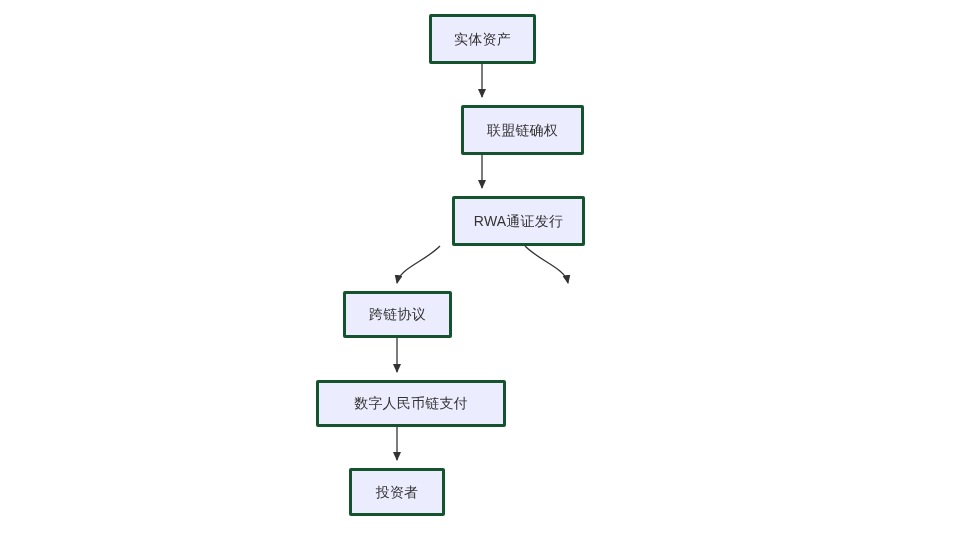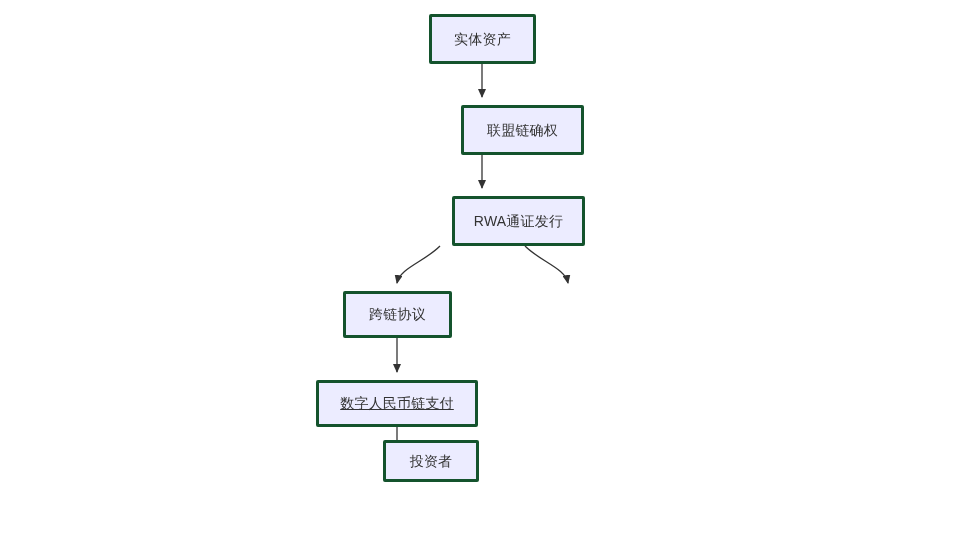--- a/index.html
+++ b/index.html
@@ -82,21 +82,21 @@
 
   <div class="node" style="left:416px; top:196px; width:133px; height:50px;margin-left:36px;">
     <span class="node-label">RWA通证发行</span>
   </div>
 
   <div class="node" style="left:343px; top:291px; width:109px; height:47px;justify-content:center;">
     <span class="node-label">跨链协议</span>
   </div>
 
 
-  <div class="node" style="left:316px; top:380px; width:162px; height:47px;text-decoration:underline;">
+  <div class="node" style="left:316px; top:380px; width:190px; height:47px;">
     <span class="node-label">数字人民币链支付</span>
   </div>
 
-  <div class="node" style="left:349px; top:440px; width:96px; height:42px;margin-left:34px;">
+  <div class="node" style="left:349px; top:468px; width:96px; height:48px;">
     <span class="node-label">投资者</span>
   </div>
 
 </div>
 
 </body></html>

